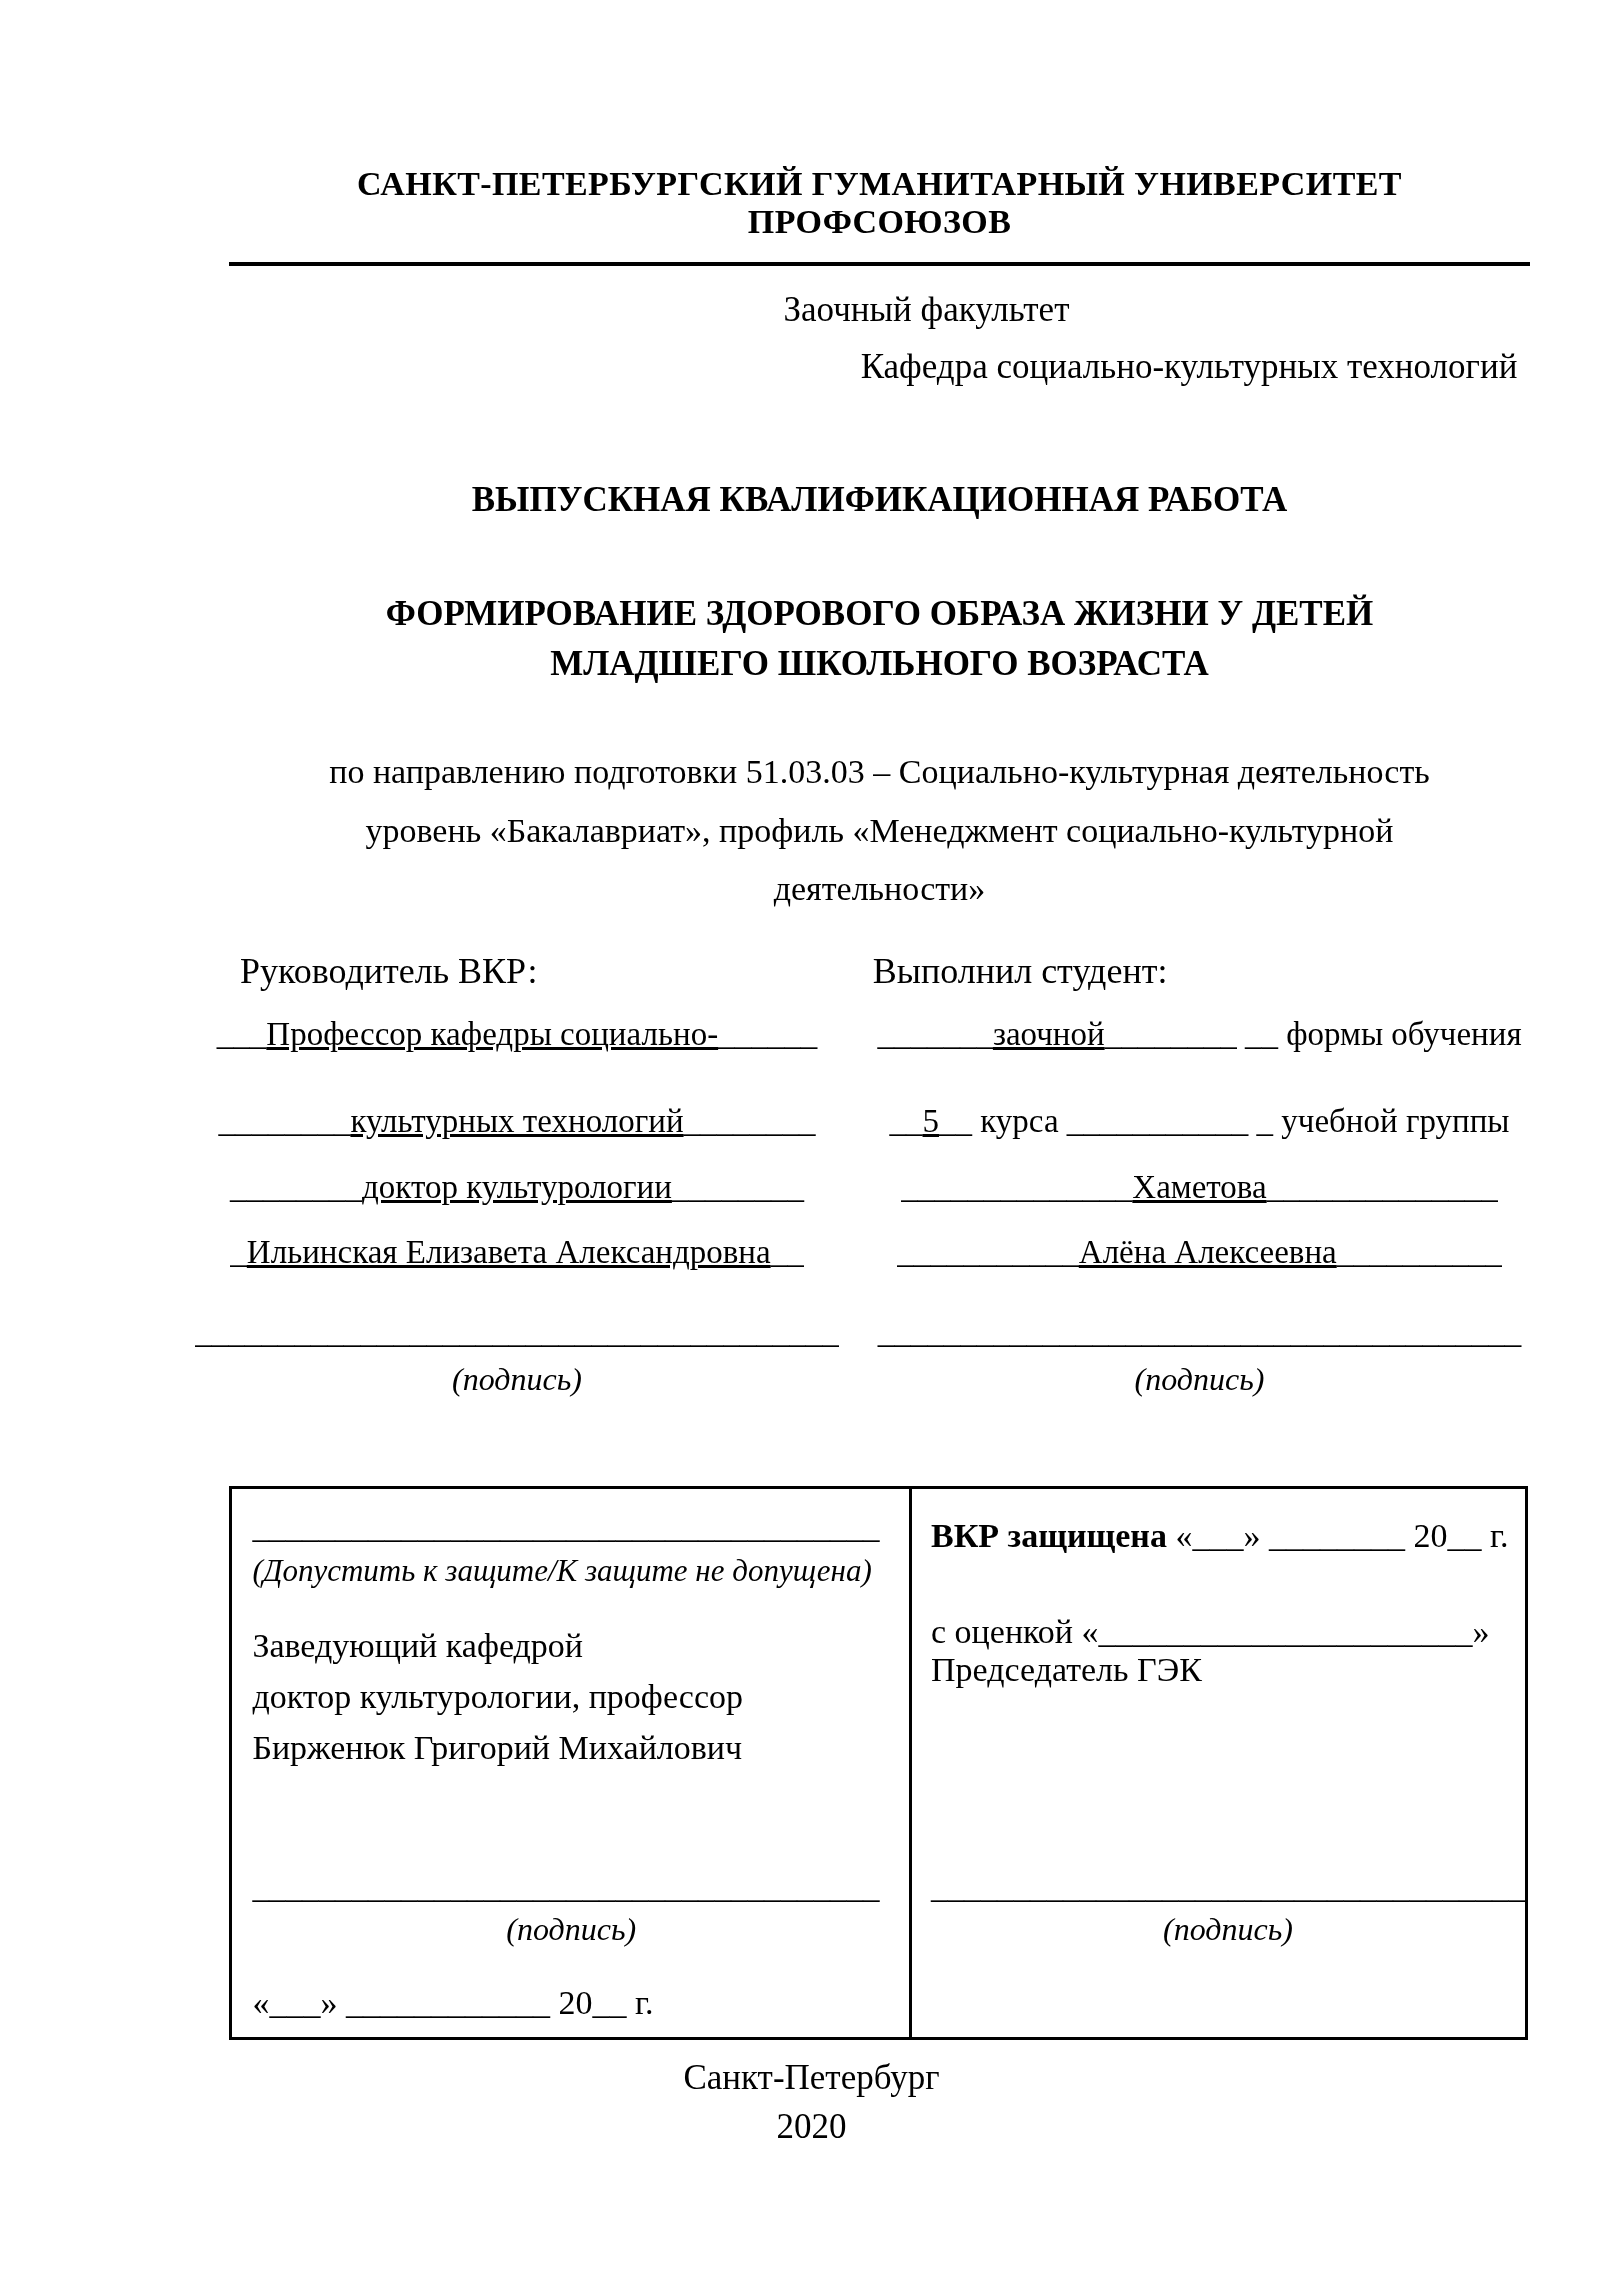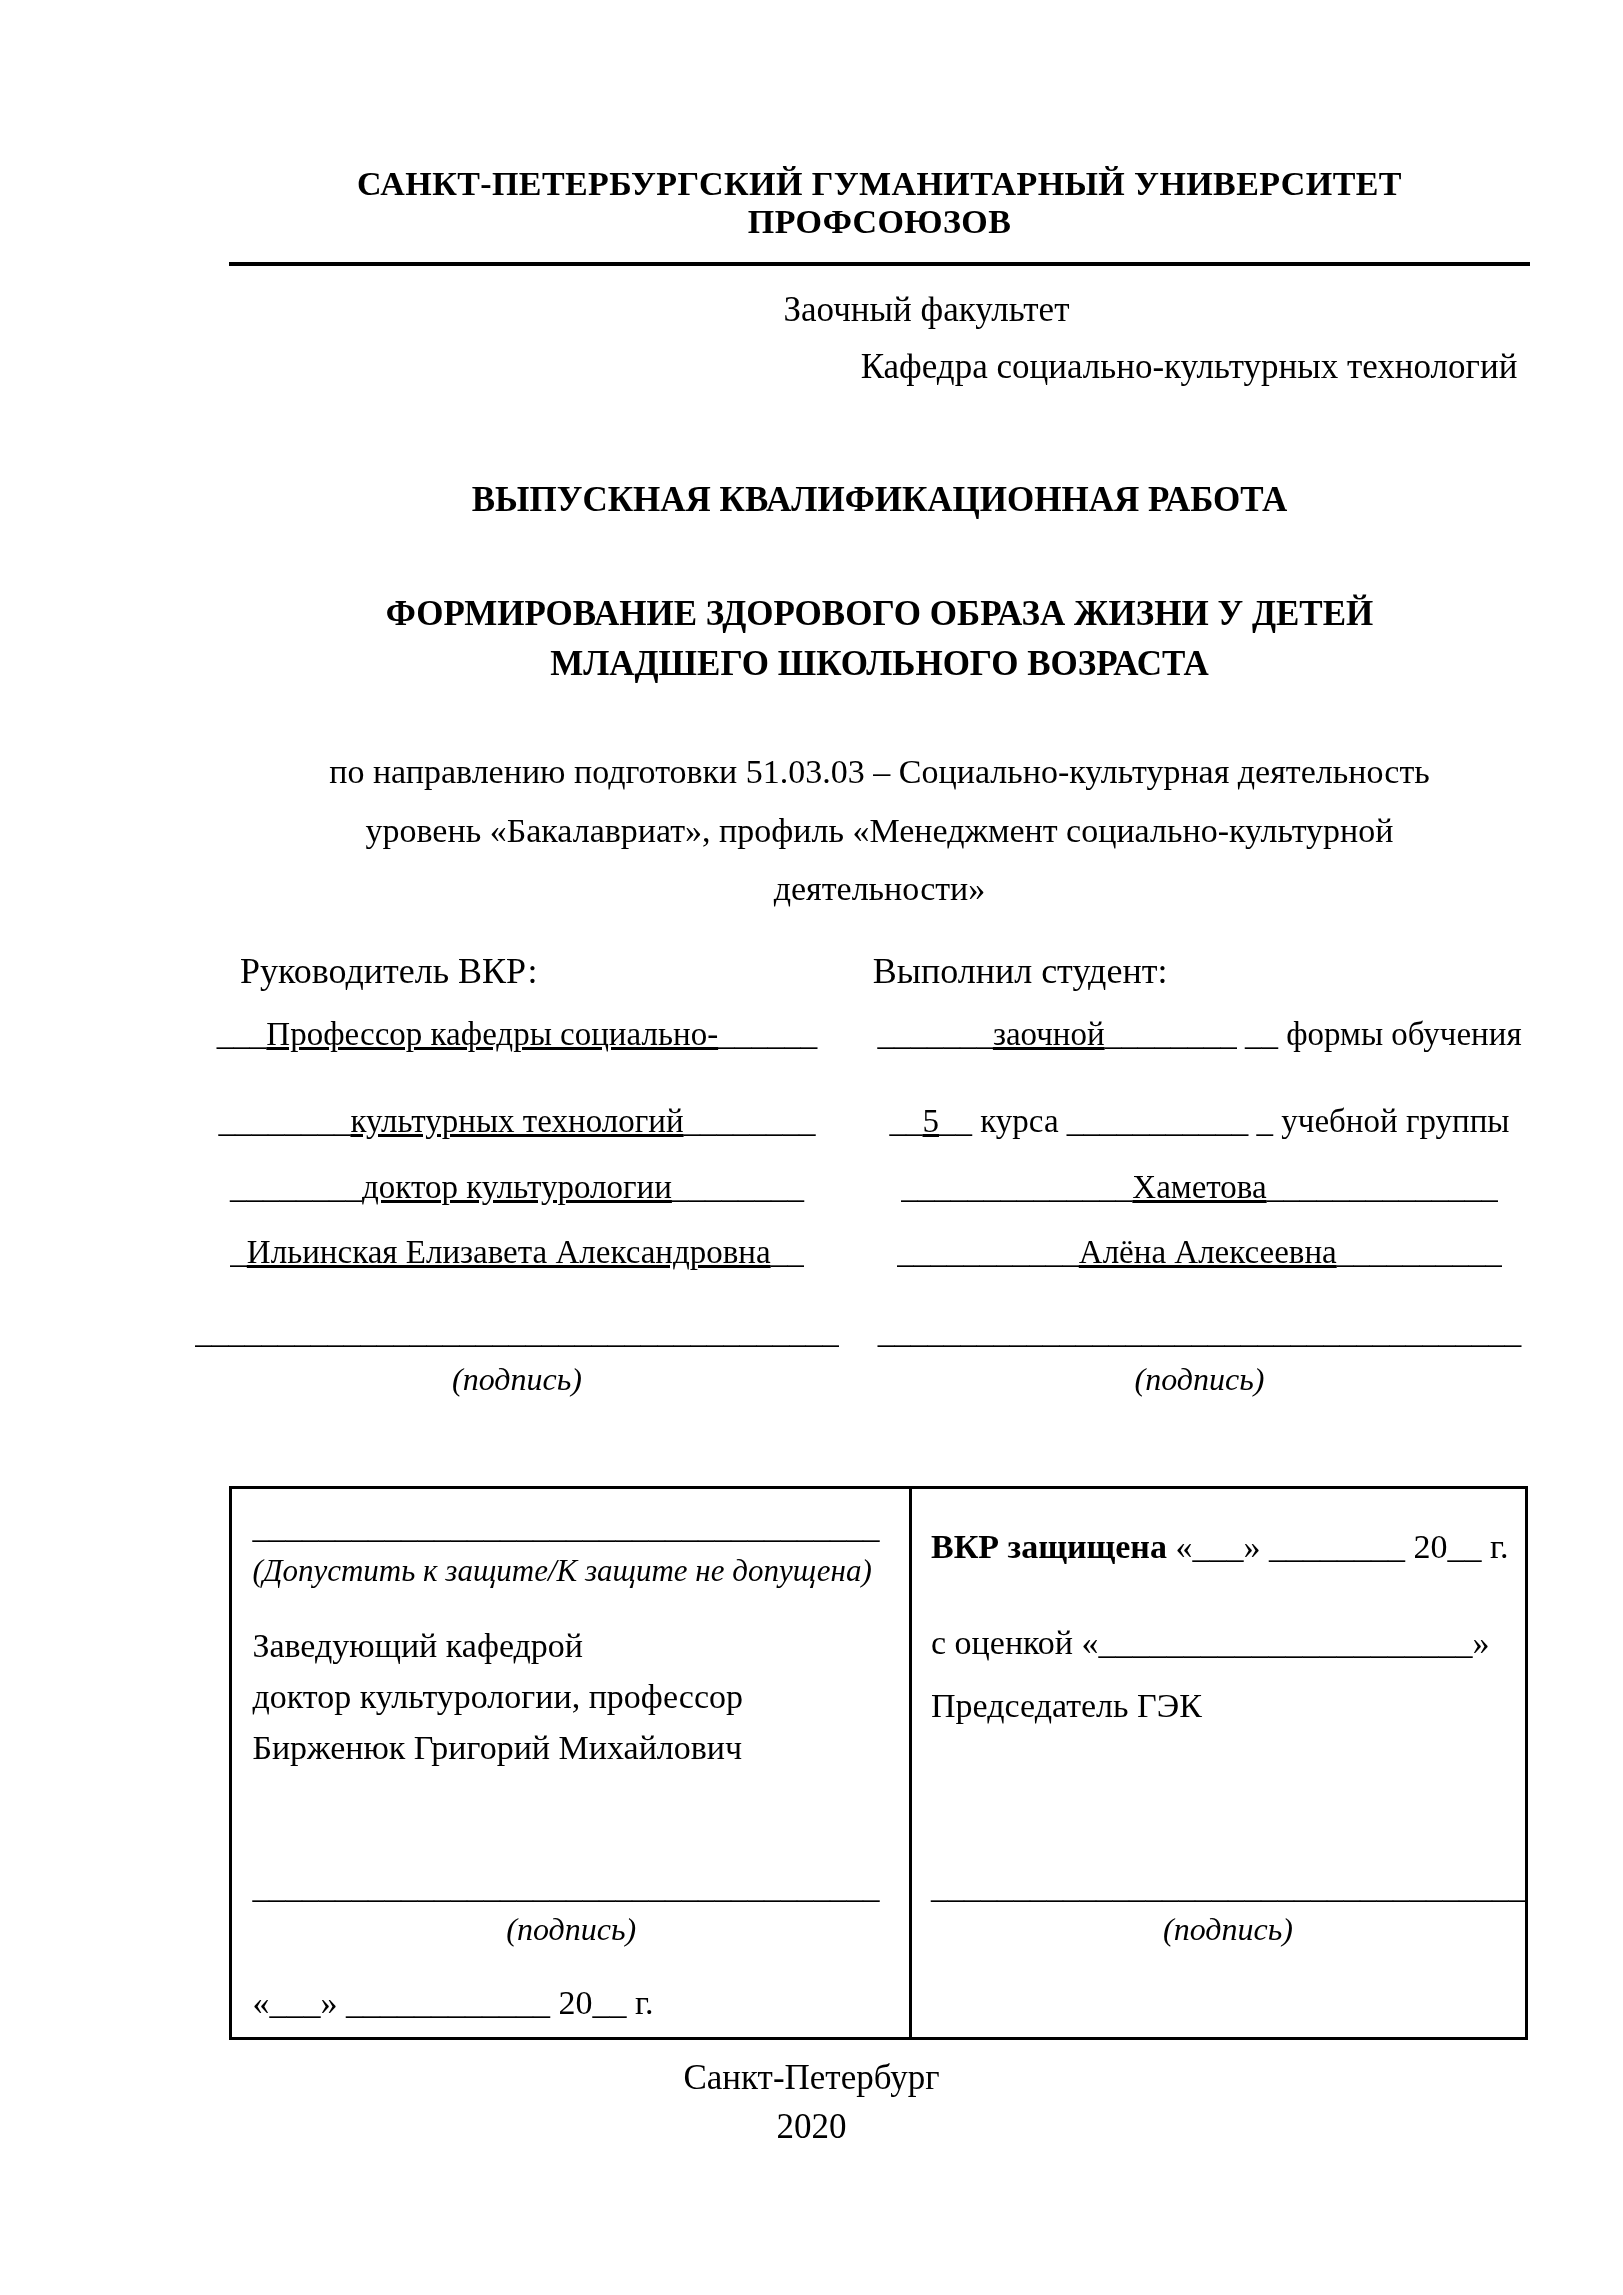--- a/index.html
+++ b/index.html
@@ -139,32 +139,31 @@
     line-height: 1.5;
   }
   .spacer { flex: 1; }
   .box-sign { margin-top: 3.1px; }
   .date-line {
     margin-top: 36px;
     margin-bottom: 7.9px;
     font-size: 34px;
   }
   .defense-line1 {
-    margin-top: 20px;
+    margin-top: 9px;
     font-size: 34px;
     white-space: nowrap;
   }
   .defense-line1 .bold { font-weight: bold; }
   .grade-line {
     margin-top: 58px;
     font-size: 34px;
     white-space: nowrap;
   }
   .chairman {
-    margin-top: 25px;
     font-size: 34px;
   }
   .cell-right .box-sign { margin-bottom: 82px; }
 
   
   .footer {
     margin-top: 12.6px;
     margin-left: -229px;
     margin-right: -93px;
     text-align: center;

